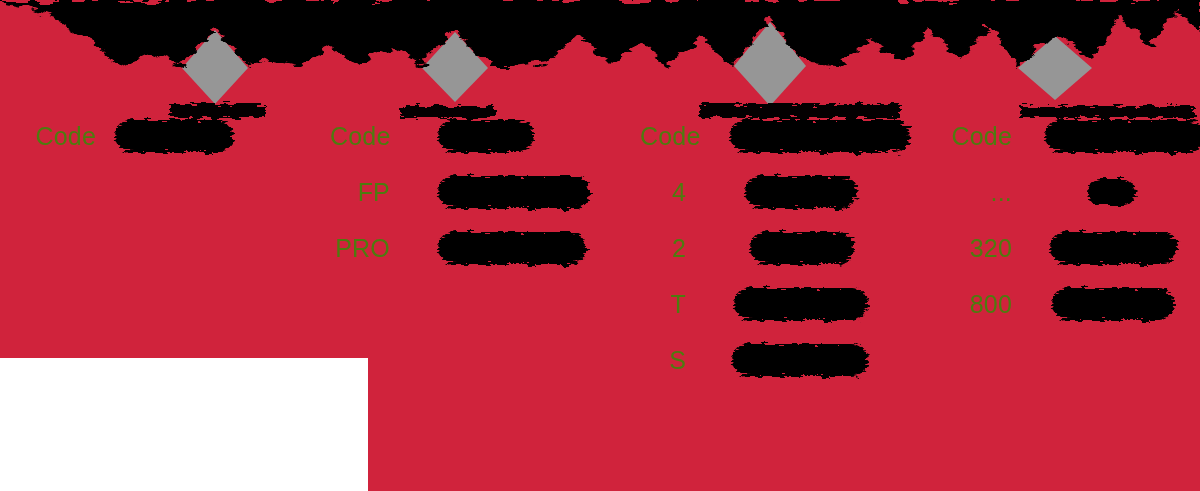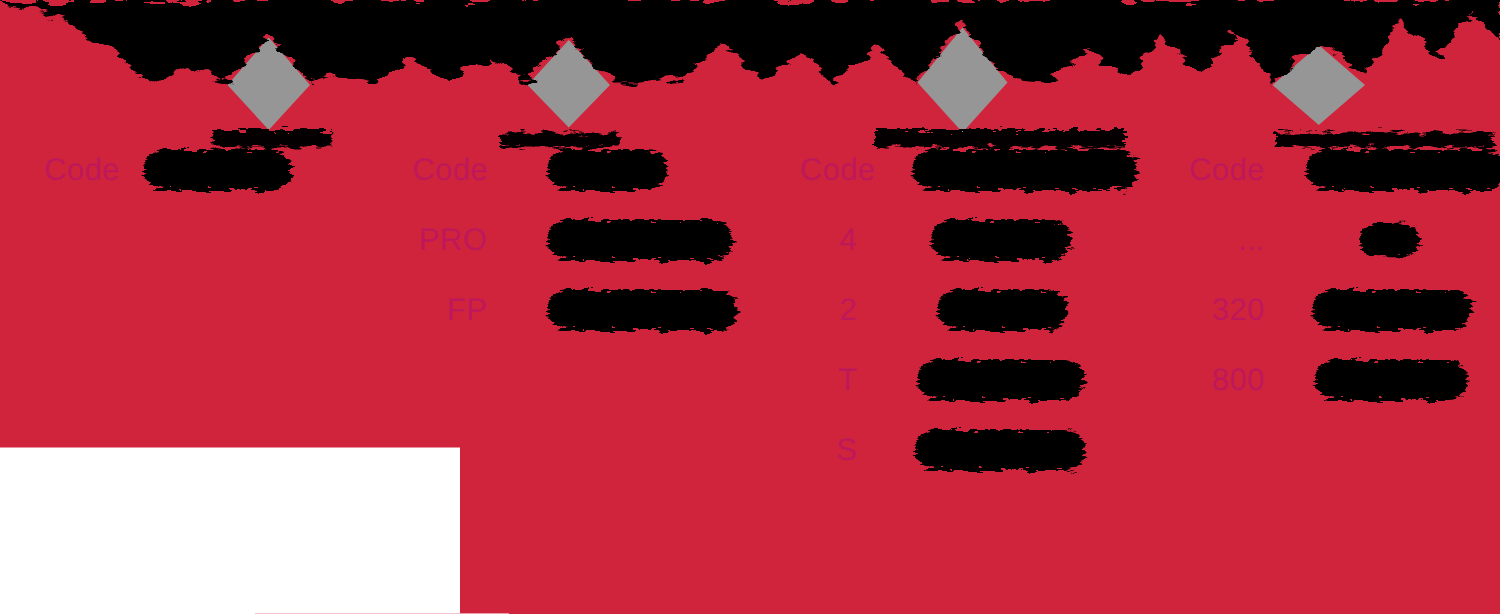--- a/index.html
+++ b/index.html
@@ -49,21 +49,21 @@
   }
   .row {
     position: relative;
     height: 56px;
   }
   .code-cell {
     position: absolute;
     top: 0;
     height: 56px;
     line-height: 56px;
-    color: #be185d;
+    color: #4d7c0f;
     font-size: 25px;
     text-align: right;
     white-space: nowrap;
     letter-spacing: 0.2px;
   }
   .header-cell {
     font-size: 25px;
   }
   
   .redaction {
@@ -146,27 +146,27 @@
       <div class="redaction c1-bar" style="width:118px"></div>
     </div>
   </div>
 
   <div class="column col2">
     <div class="row">
       <div class="code-cell header-cell c2-code">Code</div>
       <div class="redaction c2-bar" style="width:96px"></div>
     </div>
     <div class="row">
+      <div class="code-cell c2-code">FP</div>
+      <div class="redaction c2-bar" style="width:152px"></div>
+    </div>
+    <div class="row">
       <div class="code-cell c2-code">PRO</div>
       <div class="redaction c2-bar" style="width:148px"></div>
     </div>
-    <div class="row">
-      <div class="code-cell c2-code">FP</div>
-      <div class="redaction c2-bar" style="width:152px"></div>
-    </div>
   </div>
 
   <div class="column col3">
     <div class="row">
       <div class="code-cell header-cell c3-code">Code</div>
       <div class="redaction c3-bar" style="width:180px"></div>
     </div>
     <div class="row">
       <div class="code-cell c3-code">4</div>
       <div class="redaction c3-bar" style="width:112px;left:105px"></div>

